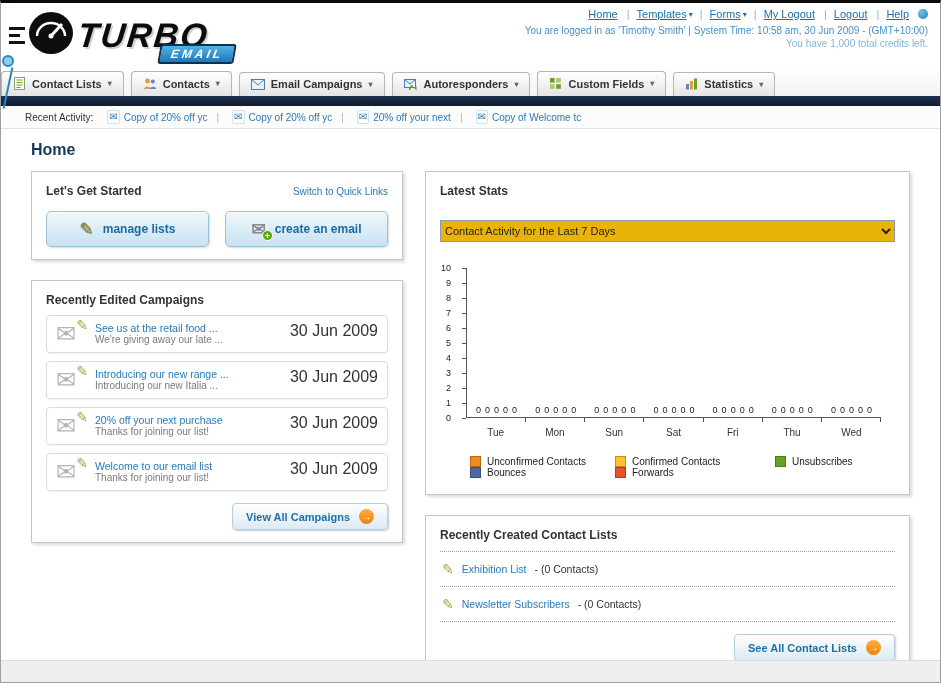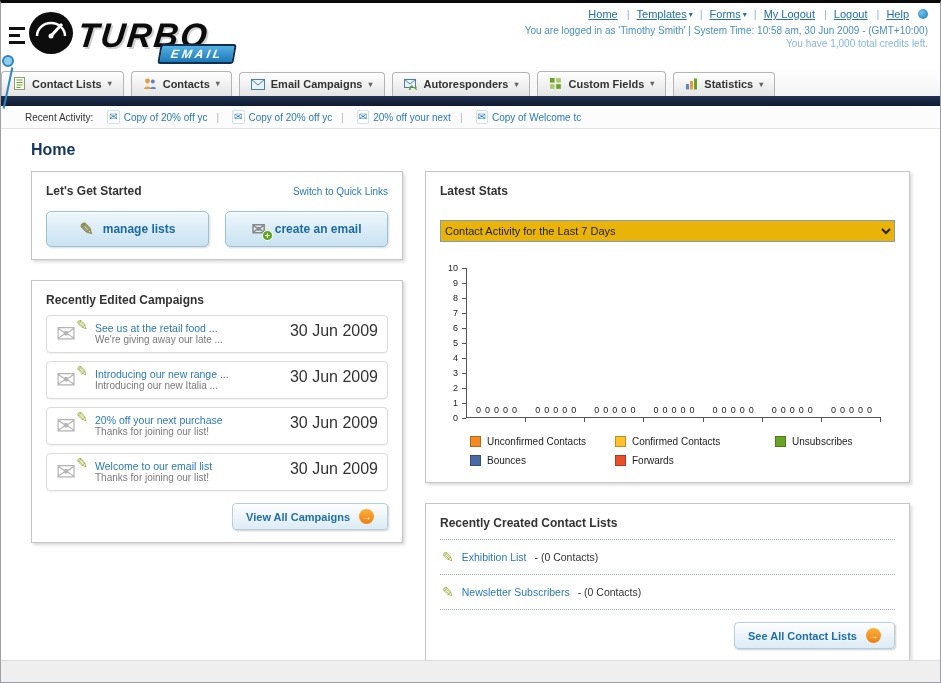--- a/index.html
+++ b/index.html
@@ -102,30 +102,30 @@
   .go-circle { width:15px; height:15px; border-radius:50%; background:linear-gradient(#fbb03b,#f07f12);
                color:#fff; font-size:10px; font-weight:bold; display:inline-flex; align-items:center;
                justify-content:center; }
 
   
   .stats-panel { margin-bottom:20px; }
   .stats-select { margin-top:22px; width:100%; height:22px; font-size:11px; border:1px solid #7f9db9;
                   color:#222; background:#eab308; font-family:inherit; }
   .chart-main { display:flex; margin-top:26px; padding-right:14px; }
   .y-axis { position:relative; width:26px; height:150px; flex:none; }
-  .y-tick { position:absolute; right:0; transform:translateY(-50%); display:flex; align-items:center; gap:4px;
+  .y-tick { position:absolute; right:0; transform:translateY(-50%); display:flex; align-items:center; gap:11px;
             font-size:9px; color:#222; }
   .y-tick i { display:inline-block; width:4px; height:1px; background:#555; }
   .plot-area { flex:1; height:150px; border-left:1px solid #555; border-bottom:1px solid #555; position:relative; }
   .zero-groups { position:absolute; left:0; right:0; bottom:2px; display:flex; }
   .zero-group { flex:1; display:flex; justify-content:center; gap:4px; font-size:9px; color:#222; position:relative; }
   .zero-group::after { content:""; position:absolute; right:0; bottom:-7px; width:1px; height:4px; background:#555; }
   .x-labels { margin-left:26px; margin-right:14px; display:flex; }
   .x-label { flex:1; text-align:center; font-size:10px; color:#333; padding-top:9px; }
-  .legend { margin:18px 0 4px 30px; display:grid; grid-template-columns:145px 160px 1fr; row-gap:8px; }
+  .legend { margin:18px 0 4px 30px; display:grid; grid-template-columns:145px 160px 1fr; row-gap:0; }
   .legend-item { display:flex; align-items:center; gap:6px; font-size:10px; color:#222; }
   .swatch { width:11px; height:11px; display:inline-block; border:1px solid rgba(0,0,0,.25); flex:none; }
 
   
   .lists-panel .panel-title.dotted { border-bottom:1px dotted #9aa5ad; padding-bottom:9px; }
   .contact-item { display:flex; align-items:center; gap:8px; padding:9px 2px; border-bottom:1px dotted #9aa5ad; cursor:pointer; }
   .pen-icon { font-size:14px; color:#98a93b; }
   .contact-name { color:#2a7ab8; font-size:10.5px; text-decoration:none; }
   .contact-suffix { color:#333; font-size:10.5px; }
 
@@ -473,20 +473,29 @@
                     <div class="zero-group">
                       <span>0</span>
                       <span>0</span>
                       <span>0</span>
                       <span>0</span>
                       <span>0</span>
                     </div>
                   </div>
               </div>
             </div>
+            <div class="x-labels" id="x-labels">
+                <div class="x-label">Tue</div>
+                <div class="x-label">Mon</div>
+                <div class="x-label">Sun</div>
+                <div class="x-label">Sat</div>
+                <div class="x-label">Fri</div>
+                <div class="x-label">Thu</div>
+                <div class="x-label">Wed</div>
+              </div>
             <div class="legend" id="legend">
                 <div class="legend-item">
                   <span class="swatch" style="background: rgb(246, 137, 31);"></span>
                   <span>Unconfirmed Contacts</span>
                 </div>
                 <div class="legend-item">
                   <span class="swatch" style="background: rgb(253, 193, 45);"></span>
                   <span>Confirmed Contacts</span>
                 </div>
                 <div class="legend-item">

